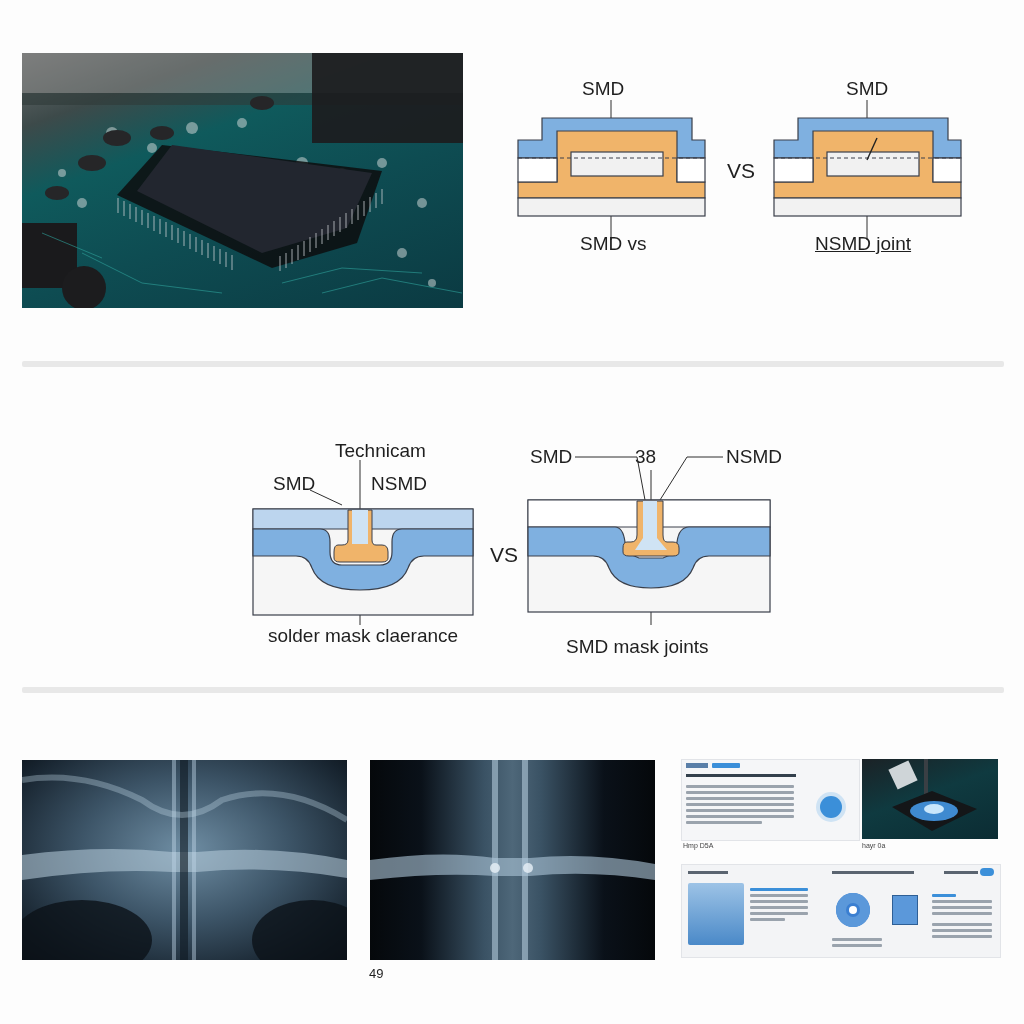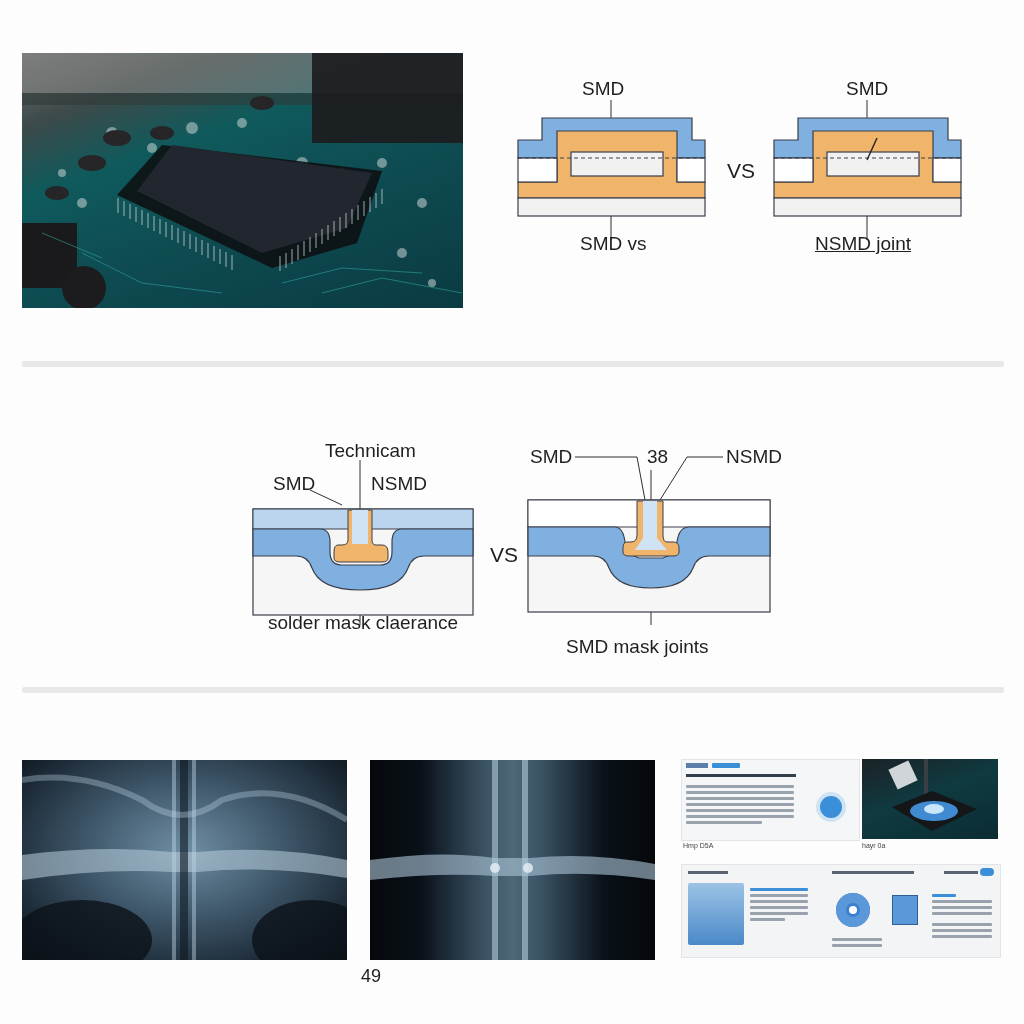--- a/index.html
+++ b/index.html
@@ -124,40 +124,40 @@
     <rect x="54" y="52" width="92" height="24" fill="#f1f1f1" stroke="#3a3f4a" stroke-width="1.2"></rect>
     <rect x="1" y="98" width="187" height="18" fill="#f2f2f2" stroke="#3a3f4a" stroke-width="1.2"></rect>
     <line x1="1" y1="58" x2="188" y2="58" stroke="#3a3f4a" stroke-width="1" stroke-dasharray="4 3"></line>
     <line x1="94" y1="60" x2="104" y2="38" stroke="#222" stroke-width="1.4"></line>
   </svg>
 </div>
 <div class="lbl" style="left:815px;top:233px;text-decoration:underline;">NSMD joint</div>
 
 <div class="divider" style="top:361px;"></div>
 
-<div class="lbl" style="left:325px;top:440px;">Technicam</div>
+<div class="lbl" style="left:335px;top:440px;">Technicam</div>
 <div class="lbl" style="left:273px;top:473px;">SMD</div>
 <div class="lbl" style="left:371px;top:473px;">NSMD</div>
 <div class="abs" style="left:252px;top:460px;">
   <svg width="225" height="170">
     <line x1="108" y1="0" x2="108" y2="165" stroke="#2e2e2e" stroke-width="1"></line>
     <path d="M58 30 L90 45" stroke="#2e2e2e" stroke-width="1" fill="none"></path>
     <rect x="1" y="49" width="220" height="106" fill="#f6f6f6" stroke="#3a3f4a" stroke-width="1.2"></rect>
     <rect x="1" y="49" width="220" height="20" fill="#bcd5ee" stroke="#3a3f4a" stroke-width="1"></rect>
     <path d="M1 69 L68 69 Q78 69 78 82 L78 92 Q78 105 90 105 L128 105 Q140 105 140 92 L140 82 Q140 69 150 69 L221 69 L221 96 L172 96 Q160 96 156 108 Q148 130 108 130 Q68 130 60 108 Q56 96 44 96 L1 96 Z" fill="#7fb0e0" stroke="#3a3f4a" stroke-width="1.2"></path>
     <path d="M96 50 L96 80 Q96 85 90 85 L86 85 Q82 85 82 92 L82 98 Q82 102 88 102 L130 102 Q136 102 136 98 L136 92 Q136 85 130 85 L124 85 Q120 85 120 80 L120 50 Z" fill="#f0b46a" stroke="#3a3f4a" stroke-width="1"></path>
     <rect x="100" y="50" width="16" height="34" fill="#cfe3f4"></rect>
   </svg>
 </div>
-<div class="lbl" style="left:268px;top:612px;">solder mask claerance</div>
+<div class="lbl" style="left:268px;top:625px;">solder mask claerance</div>
 
 <div class="lbl" style="left:490px;top:543px;font-size:21px;">VS</div>
 
 <div class="lbl" style="left:530px;top:446px;">SMD</div>
-<div class="lbl" style="left:635px;top:446px;margin-left:12px;">38</div>
+<div class="lbl" style="left:635px;top:446px;">38</div>
 <div class="lbl" style="left:726px;top:446px;">NSMD</div>
 <div class="abs" style="left:527px;top:450px;">
   <svg width="250" height="180">
     <path d="M48 7 L110 7 L118 50" stroke="#2e2e2e" stroke-width="1" fill="none"></path>
     <path d="M196 7 L160 7 L133 50" stroke="#2e2e2e" stroke-width="1" fill="none"></path>
     <line x1="124" y1="20" x2="124" y2="175" stroke="#2e2e2e" stroke-width="1"></line>
     <rect x="1" y="50" width="242" height="112" fill="#f6f6f6" stroke="#3a3f4a" stroke-width="1.2"></rect>
     <rect x="1" y="50" width="242" height="27" fill="#fff" stroke="#3a3f4a" stroke-width="1"></rect>
     <path d="M1 77 L88 77 Q96 77 98 92 Q100 105 112 108 L136 108 Q148 105 150 92 Q152 77 162 77 L243 77 L243 106 L182 106 Q170 106 166 118 Q158 138 124 138 Q90 138 82 118 Q78 106 66 106 L1 106 Z" fill="#7fb0e0" stroke="#3a3f4a" stroke-width="1.2"></path>
     <path d="M110 51 L110 85 Q110 92 104 92 L100 92 Q96 92 96 98 L96 102 Q96 106 102 106 L146 106 Q152 106 152 102 L152 98 Q152 92 146 92 L140 92 Q136 92 136 85 L136 51 Z" fill="#f0b46a" stroke="#3a3f4a" stroke-width="1"></path>
@@ -182,21 +182,21 @@
 
 <div class="photo" style="left:370px;top:760px;width:285px;height:200px;background:linear-gradient(90deg,#05080b 0%,#0a1119 18%,#3a5264 40%,#4e6779 50%,#3a5264 60%,#0a1119 82%,#05080b 100%);">
   <svg width="285" height="200">
     <rect x="122" y="0" width="6" height="200" fill="#bcd3e3" opacity="0.55"></rect>
     <rect x="152" y="0" width="6" height="200" fill="#bcd3e3" opacity="0.55"></rect>
     <path d="M0 100 Q70 90 125 98 L160 98 Q220 92 285 104 L285 120 Q220 110 160 116 L125 116 Q70 112 0 120 Z" fill="#aec7d8" opacity="0.6"></path>
     <circle cx="125" cy="108" r="5" fill="#e8f1f7" opacity="0.8"></circle>
     <circle cx="158" cy="108" r="5" fill="#e8f1f7" opacity="0.8"></circle>
   </svg>
 </div>
-<div class="lbl" style="left:361px;top:966px;font-size:18px;">49</div>
+<div class="lbl" style="left:369px;top:966px;font-size:13px;">49</div>
 
 <div class="card" style="left:681px;top:759px;width:177px;height:80px;background:#f5f6f8;">
   <div class="abs" style="left:4px;top:3px;width:22px;height:5px;background:#5a7fa8;"></div>
   <div class="abs" style="left:30px;top:3px;width:28px;height:5px;background:#3b8fd9;border-radius:1px;"></div>
   <div class="abs" style="left:4px;top:14px;width:110px;height:3px;background:#33404c;"></div>
   <div class="abs" style="left:4px;top:22px;width:108px;">
     <div class="txt-line"></div>
       <div class="txt-line"></div>
       <div class="txt-line"></div>
       <div class="txt-line"></div>

